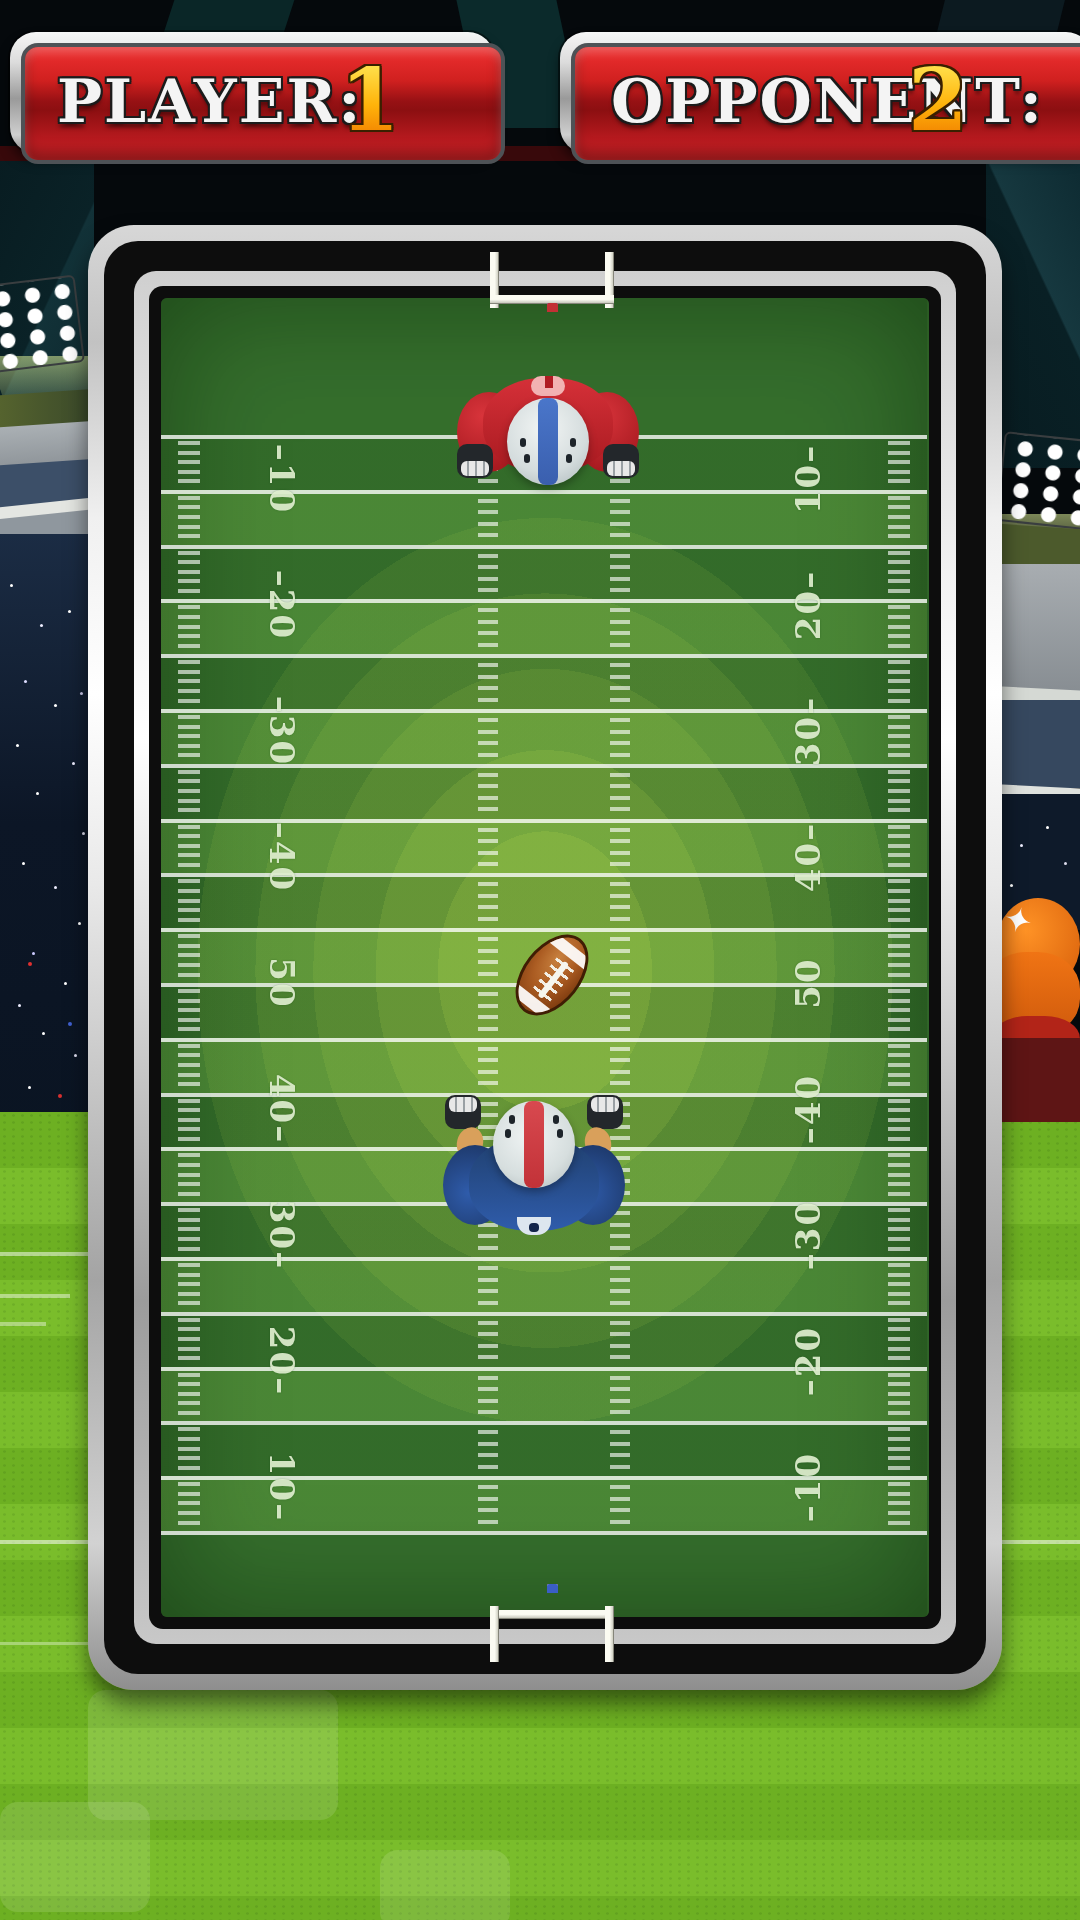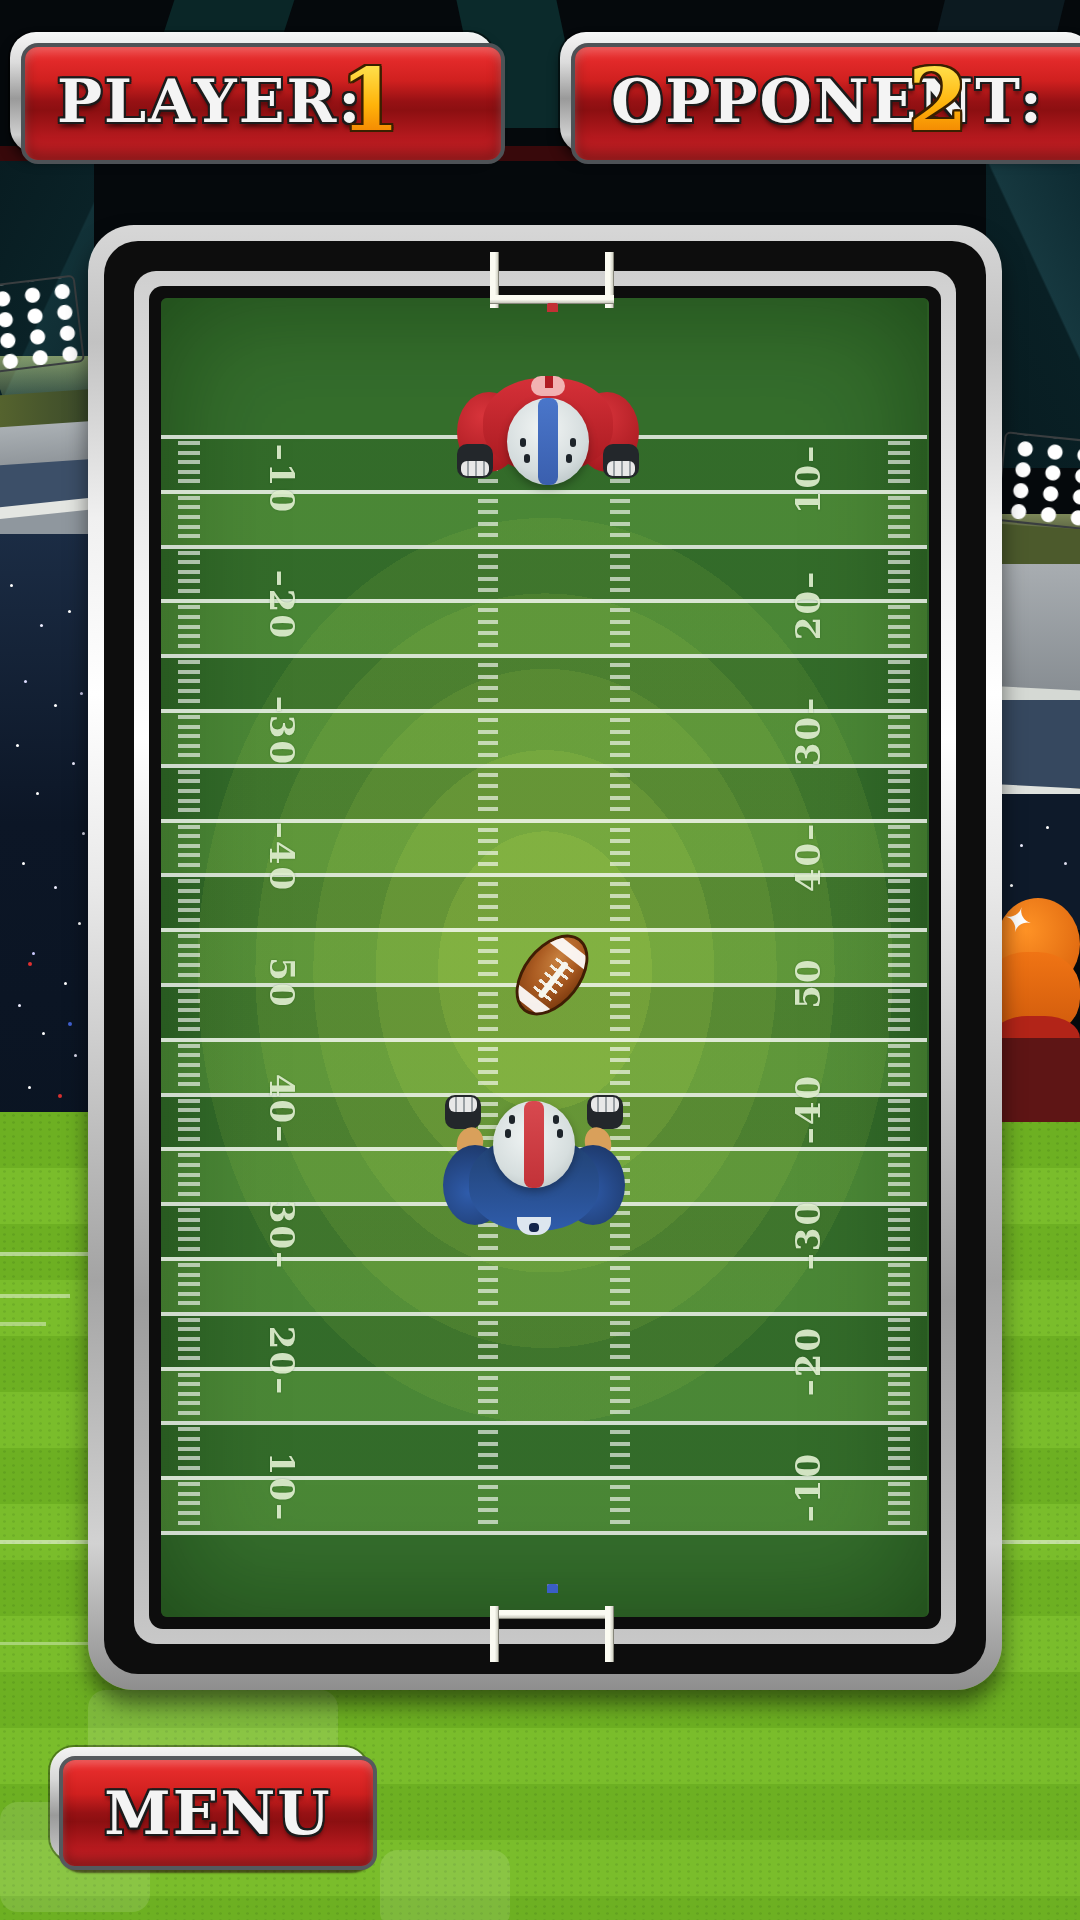--- a/index.html
+++ b/index.html
@@ -747,19 +747,14 @@
       <div class="score-num">1</div>
     </div>
   </div>
   <div class="panel panel-right">
     <div class="panel-inner">
       <div class="hud-text panel-label">OPPONENT:</div>
       <div class="score-num">2</div>
     </div>
   </div>
 
-  <div class="menu-btn">
-    <div class="menu-inner">
-      <span class="hud-text menu-label">MENU</span>
-    </div>
-  </div>
 
 </div>
 
 </body></html>

